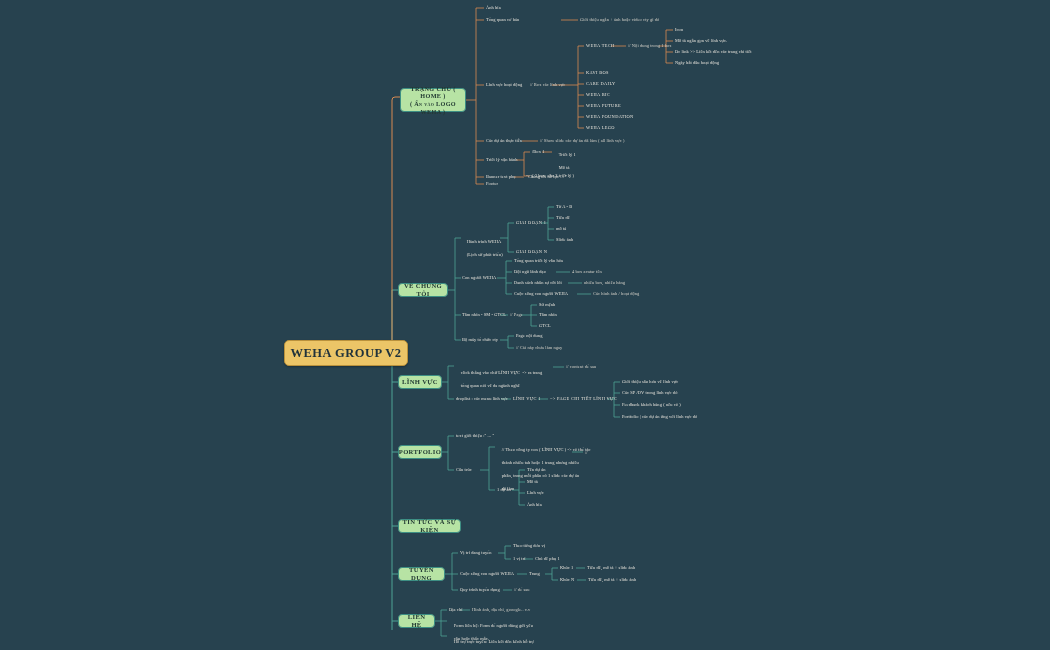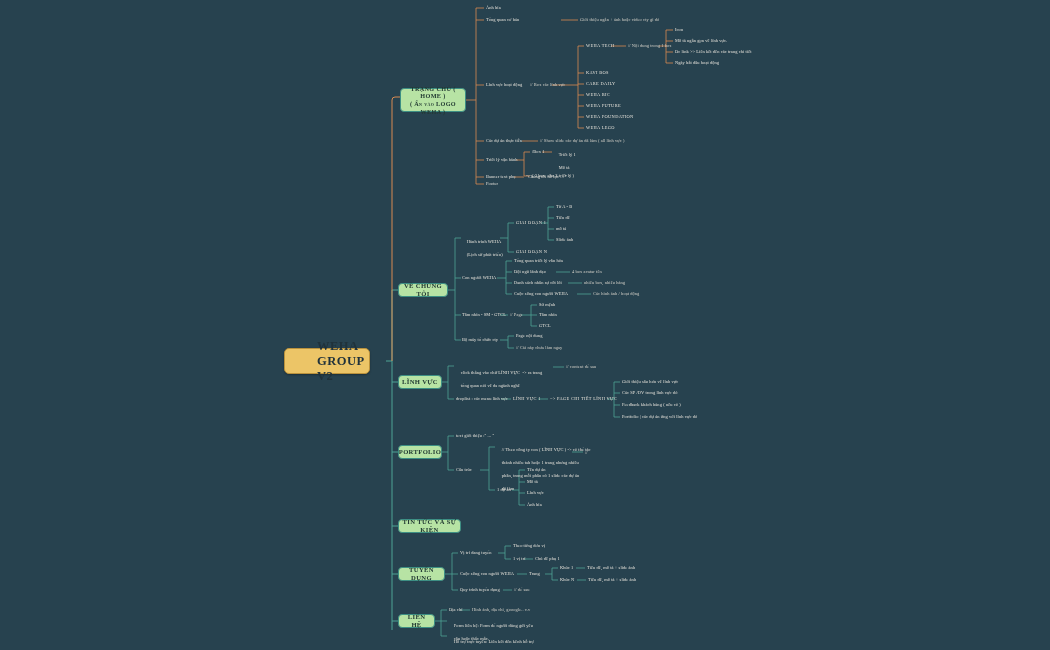--- a/index.html
+++ b/index.html
@@ -209,21 +209,21 @@
     <g fill="none" stroke="#4fa396" stroke-width="0.8">
       <path d="M435 621 H441"></path>
       <path d="M441 610 V636"></path>
       <path d="M441 610 H447"></path>
       <path d="M441 621 H447"></path>
       <path d="M441 636 H447"></path>
       <path d="M460 610 H470"></path>
     </g>
   </svg>
 
-  <div class="node central" style="left:284px;top:348px;width:86px;height:26px;padding-left:32px;">WEHA GROUP V2</div>
+  <div class="node central" style="left:284px;top:340px;width:124px;height:26px;">WEHA GROUP V2</div>
 
   <div class="node lvl1 tall" style="left:400px;top:88px;width:66px;height:24px;flex-direction:column;">
     <span>TRẠNG CHỦ ( HOME )</span>
     <span>( Ấn vào LOGO WEHA )</span>
   </div>
 
   <div class="node lvl1" style="left:398px;top:283px;width:50px;height:14px;">VỀ CHÚNG TÔI</div>
 
   <div class="node lvl1" style="left:398px;top:375px;width:44px;height:14px;">LĨNH VỰC</div>
 

